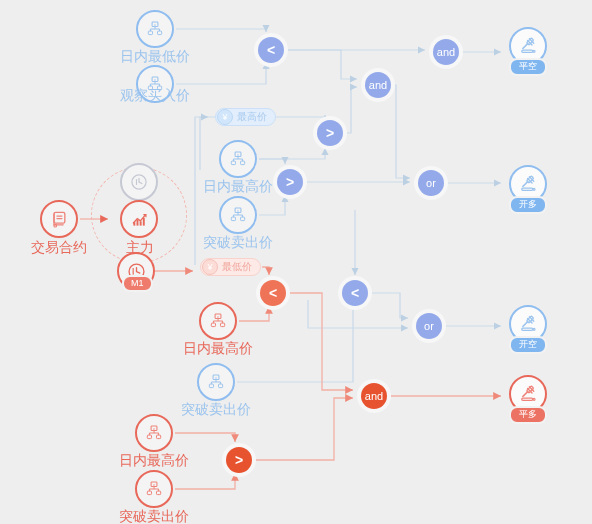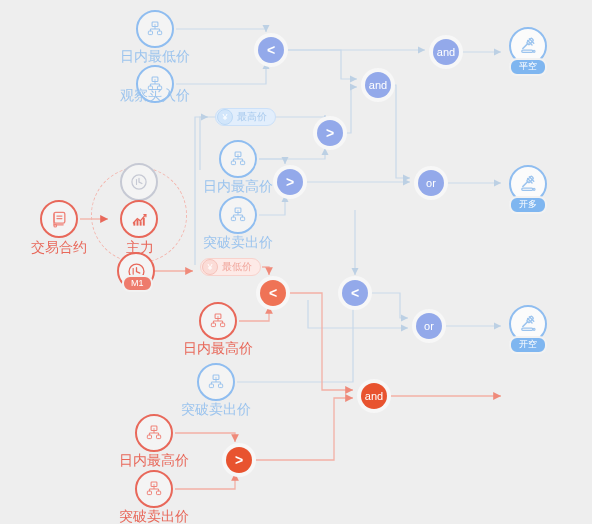--- a/index.html
+++ b/index.html
@@ -414,14 +414,26 @@
         <path d="M13.5 4.2 L18.3 9 M11.6 6.1 L16.4 10.9" stroke="#9cc4ee" stroke-width="1.5" stroke-linecap="round"></path>
         <rect x="10.6" y="5.2" width="7.4" height="3.6" rx="1.2" transform="rotate(-45 14.3 7)" fill="none" stroke="#9cc4ee" stroke-width="1.5"></rect>
         <path d="M11.8 9.3 L6.4 14.7" stroke="#9cc4ee" stroke-width="1.8" stroke-linecap="round"></path>
         <rect x="5.2" y="16.6" width="12" height="2.3" rx="1.1" fill="none" stroke="#9cc4ee" stroke-width="1.4"></rect>
         <circle cx="18.6" cy="17.8" r="1.1" fill="none" stroke="#9cc4ee" stroke-width="1.2"></circle>
       </svg>
     </div>
     <div class="badge">开空</div>
   </div>
 
+  <div class="endpoint red" style="left:509px; top:375px;">
+    <div class="circle">
+      <svg class="ico" width="22" height="22" viewBox="0 0 24 24">
+        <path d="M13.5 4.2 L18.3 9 M11.6 6.1 L16.4 10.9" stroke="#ef8379" stroke-width="1.5" stroke-linecap="round"></path>
+        <rect x="10.6" y="5.2" width="7.4" height="3.6" rx="1.2" transform="rotate(-45 14.3 7)" fill="none" stroke="#ef8379" stroke-width="1.5"></rect>
+        <path d="M11.8 9.3 L6.4 14.7" stroke="#ef8379" stroke-width="1.8" stroke-linecap="round"></path>
+        <rect x="5.2" y="16.6" width="12" height="2.3" rx="1.1" fill="none" stroke="#ef8379" stroke-width="1.4"></rect>
+        <circle cx="18.6" cy="17.8" r="1.1" fill="none" stroke="#ef8379" stroke-width="1.2"></circle>
+      </svg>
+    </div>
+    <div class="badge">平多</div>
+  </div>
 
 </div>
 
 </body></html>

